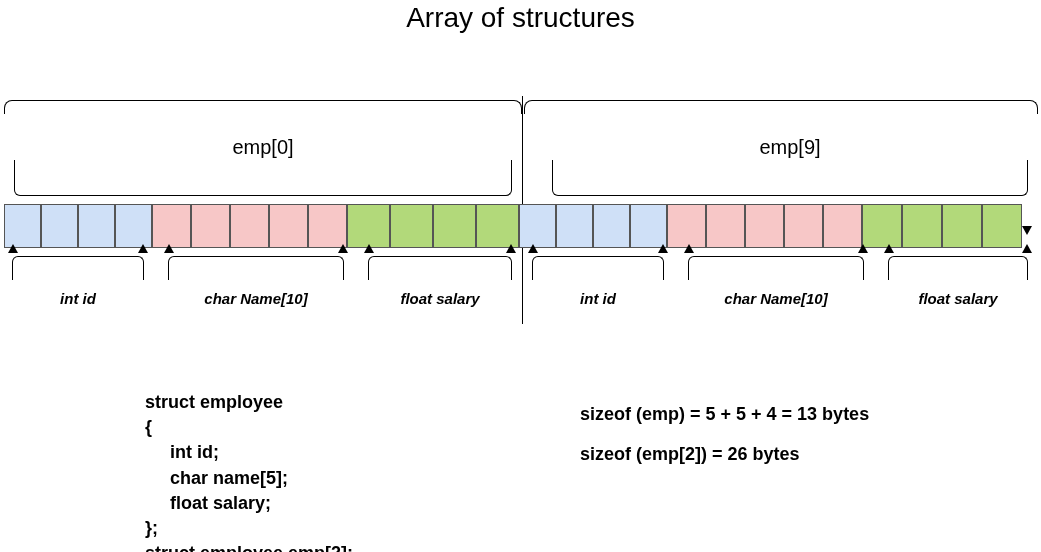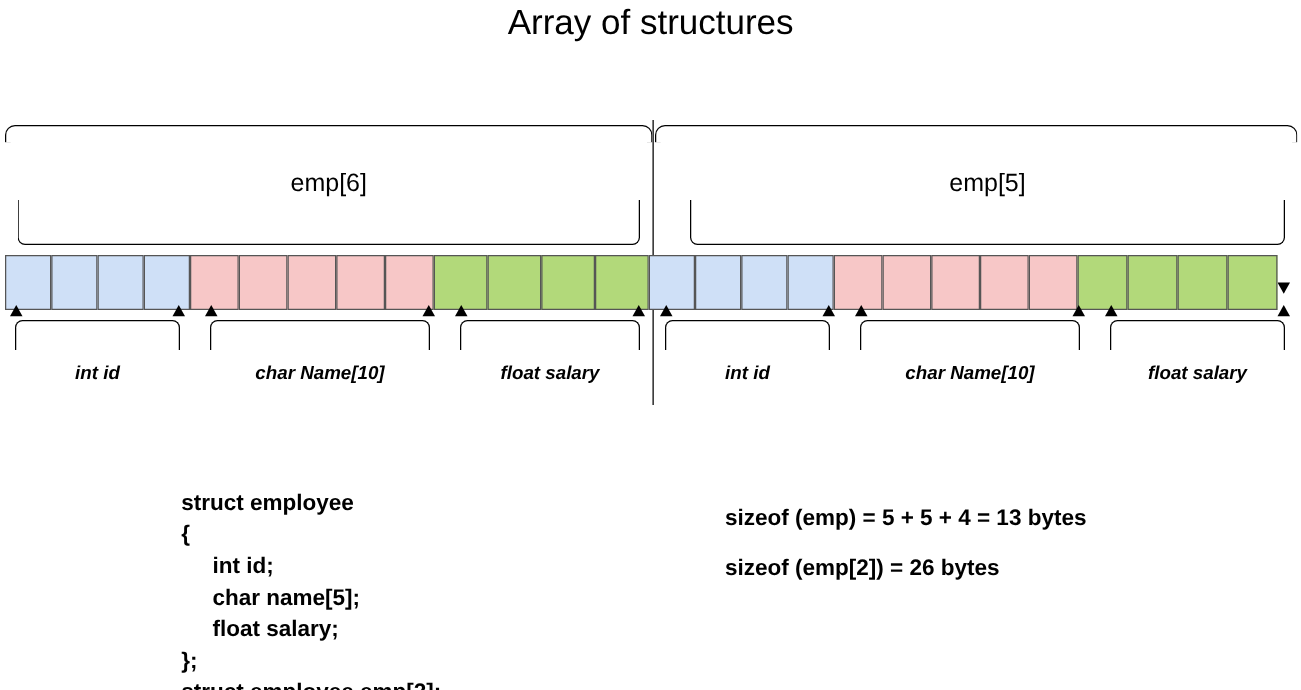--- a/index.html
+++ b/index.html
@@ -150,22 +150,22 @@
 <body>
 
 <div class="title">Array of structures</div>
 
 <div class="diagram-area">
 
   <div class="outer-bracket outer-left"></div>
   <div class="outer-bracket outer-right"></div>
   <div class="vline"></div>
 
-  <div class="top-label tl0">emp[6]</div>
-  <div class="top-label tl1">emp[5]</div>
+  <div class="top-label tl0">emp[0]</div>
+  <div class="top-label tl1">emp[9]</div>
 
   <div class="top-bracket tb0">
     <div class="arrow-l"></div>
     <div class="arrow-r"></div>
   </div>
   <div class="top-bracket tb1">
     <div class="arrow-l"></div>
     <div class="arrow-r"></div>
   </div>
 

